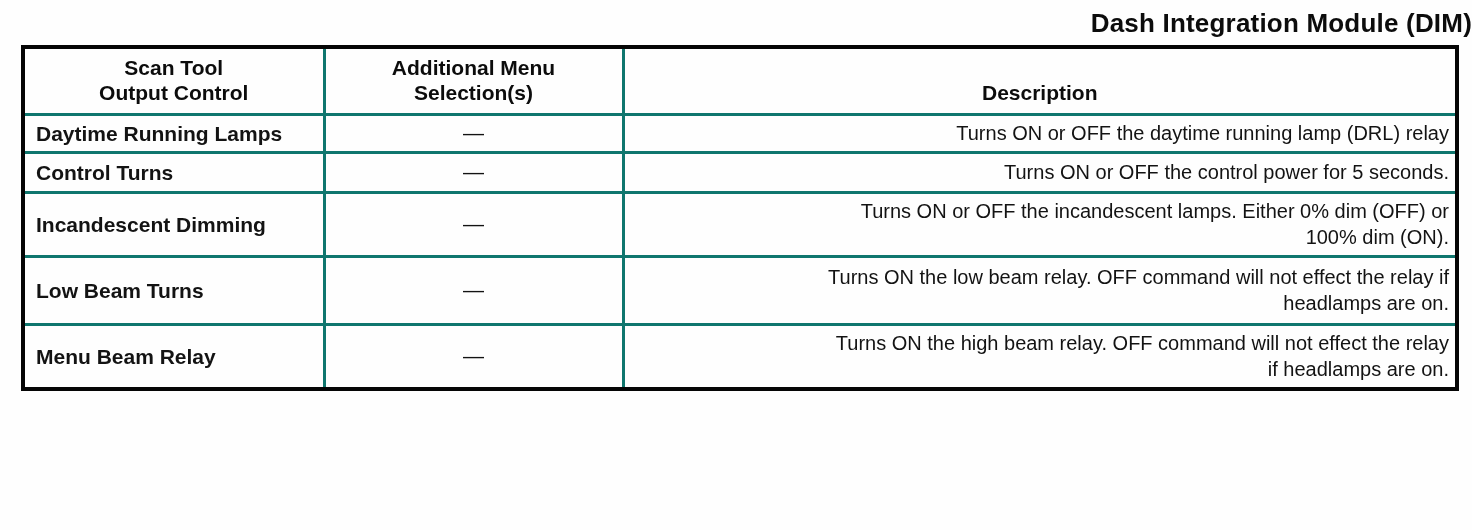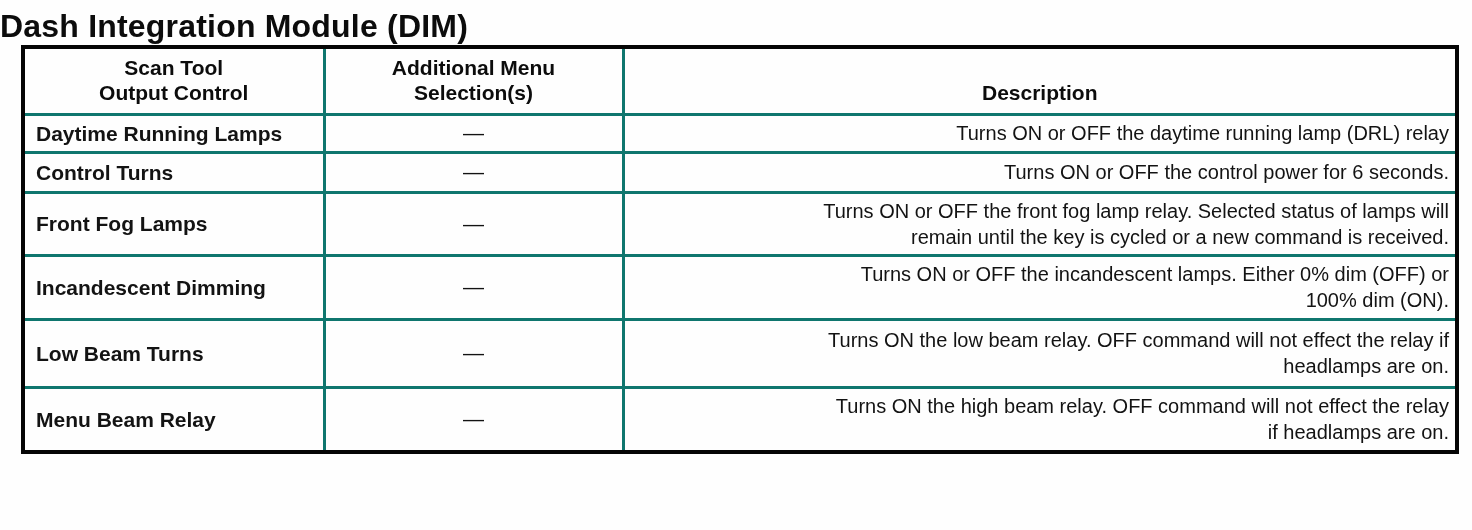--- a/index.html
+++ b/index.html
@@ -17,22 +17,22 @@
     position: relative;
     width: 1472px;
     height: 530px;
     background: #fefefe;
   }
   .doc-title {
     position: absolute;
     top: 8px;
     left: 0;
     width: 100%;
-    text-align: left;
-    font-size: 32px;
+    text-align: right;
+    font-size: 26px;
     font-weight: bold;
     letter-spacing: 0.2px;
     color: #0c0c0c;
   }
   table.dim-table {
     position: absolute;
     top: 45px;
     left: 21px;
     width: 1434px;
     border-collapse: collapse;
@@ -115,29 +115,23 @@
 
       <tr class="r-1">
         <td class="control-cell">Daytime Running Lamps</td>
         <td class="menu-cell">—</td>
         <td class="description-cell">Turns ON or OFF the daytime running lamp (DRL) relay</td>
       </tr>
 
       <tr class="r-2">
         <td class="control-cell">Control Turns</td>
         <td class="menu-cell">—</td>
-        <td class="description-cell">Turns ON or OFF the control power for 6 seconds.</td>
+        <td class="description-cell">Turns ON or OFF the control power for 5 seconds.</td>
       </tr>
 
-      <tr class="r-3">
-        <td class="control-cell">Front Fog Lamps</td>
-        <td class="menu-cell">—</td>
-        <td class="description-cell">Turns ON or OFF the front fog lamp relay. Selected status of lamps will
-remain until the key is cycled or a new command is received.</td>
-      </tr>
 
       <tr class="r-4">
         <td class="control-cell">Incandescent Dimming</td>
         <td class="menu-cell">—</td>
         <td class="description-cell">Turns ON or OFF the incandescent lamps. Either 0% dim (OFF) or
 100% dim (ON).</td>
       </tr>
 
       <tr class="r-5">
         <td class="control-cell">Low Beam Turns</td>

